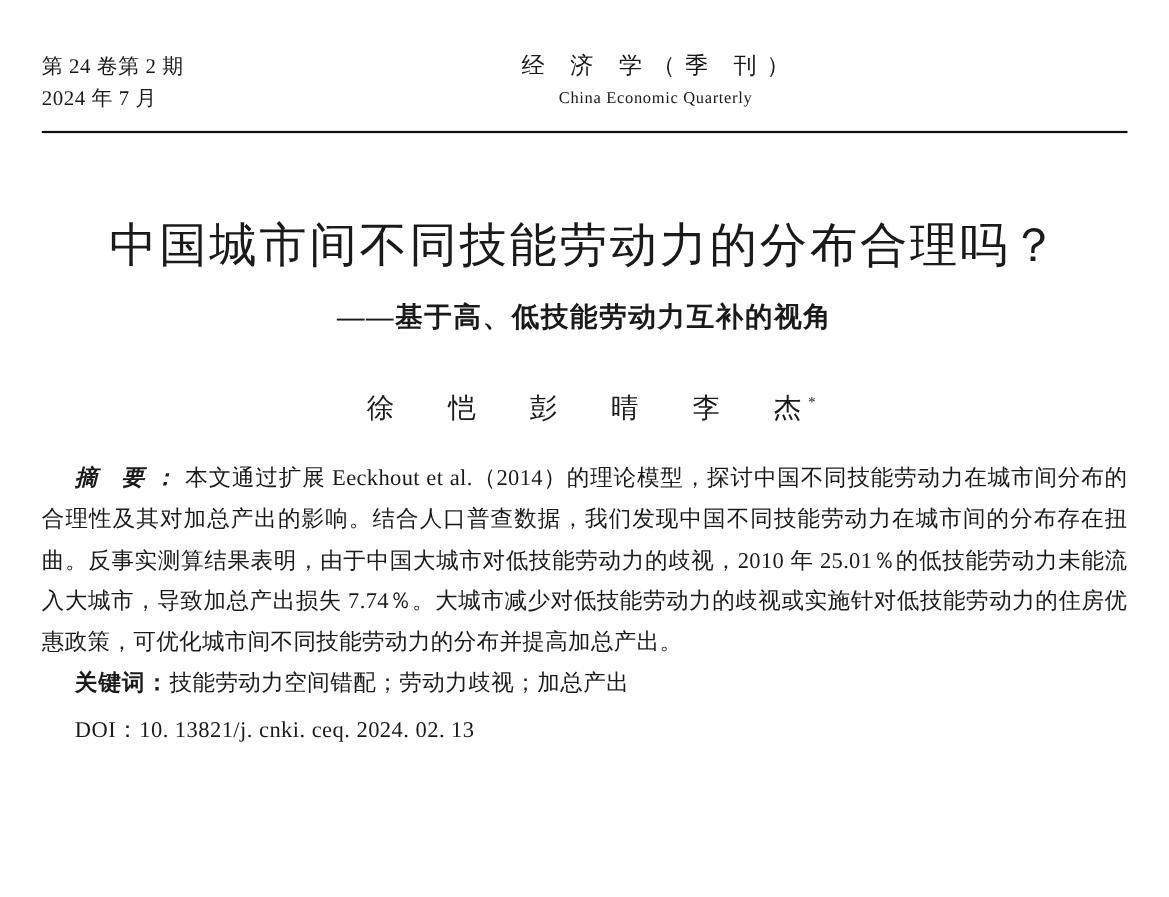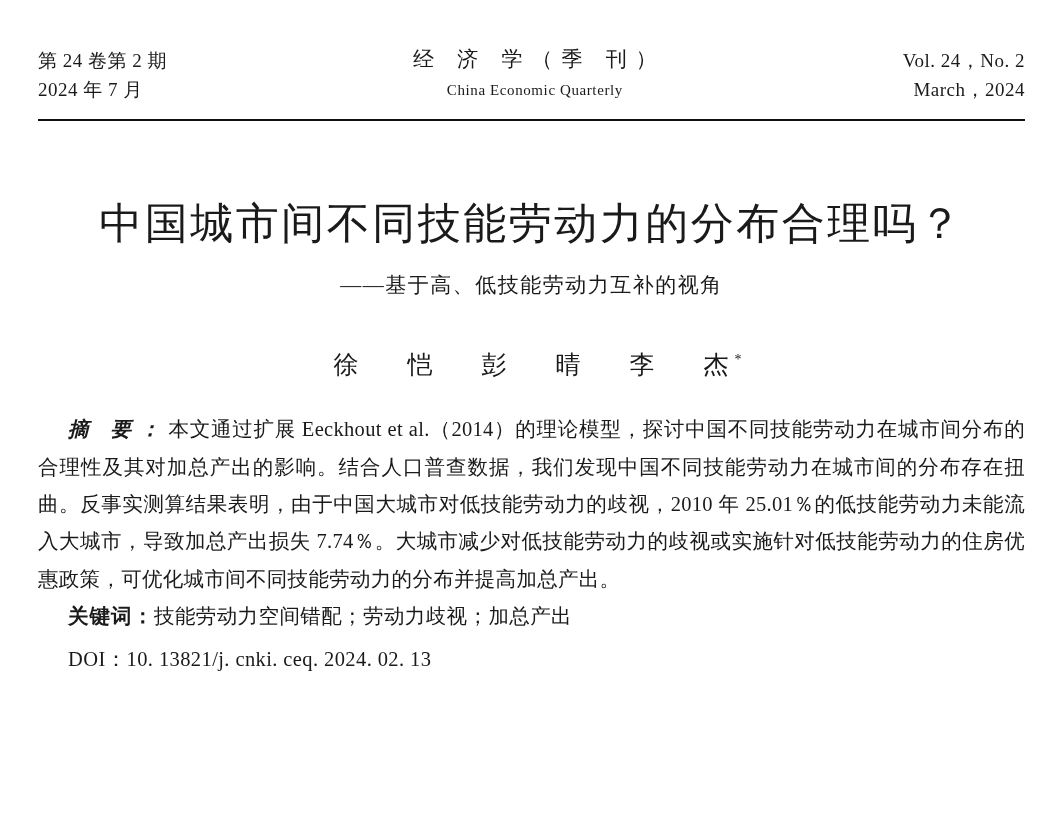--- a/index.html
+++ b/index.html
@@ -72,25 +72,25 @@
     text-align: center;
   }
   .title-main {
     font-size: 43px;
     letter-spacing: 2.5px;
     line-height: 1.35;
     font-weight: normal;
     margin: 0;
   }
   .title-sub {
-    font-size: 21px;
+    font-size: 25px;
     letter-spacing: 1.5px;
     line-height: 1.4;
     margin: 18px 0 0 0;
-    font-weight: normal;
+    font-weight: bold;
   }
 
   
   .authors {
     margin-top: 48px;
     text-align: center;
     font-size: 25px;
     letter-spacing: 3px;
     position: relative;
   }
@@ -153,24 +153,20 @@
 
   <div class="masthead">
     <div class="masthead-col masthead-left">
       <div>第 24 卷第 2 期</div>
       <div>2024 年 7 月</div>
     </div>
     <div class="masthead-col masthead-center">
       <div class="journal-cn">经 济 学（季 刊）</div>
       <div class="journal-en">China Economic Quarterly</div>
     </div>
-    <div class="masthead-col masthead-right">
-      <div>Vol. 24，No. 2</div>
-      <div>March，2024</div>
-    </div>
   </div>
 
   <div class="rule"></div>
 
   <div class="title-block">
     <h1 class="title-main">中国城市间不同技能劳动力的分布合理吗？</h1>
     <h2 class="title-sub">——基于高、低技能劳动力互补的视角</h2>
   </div>
 
   <div class="authors">

